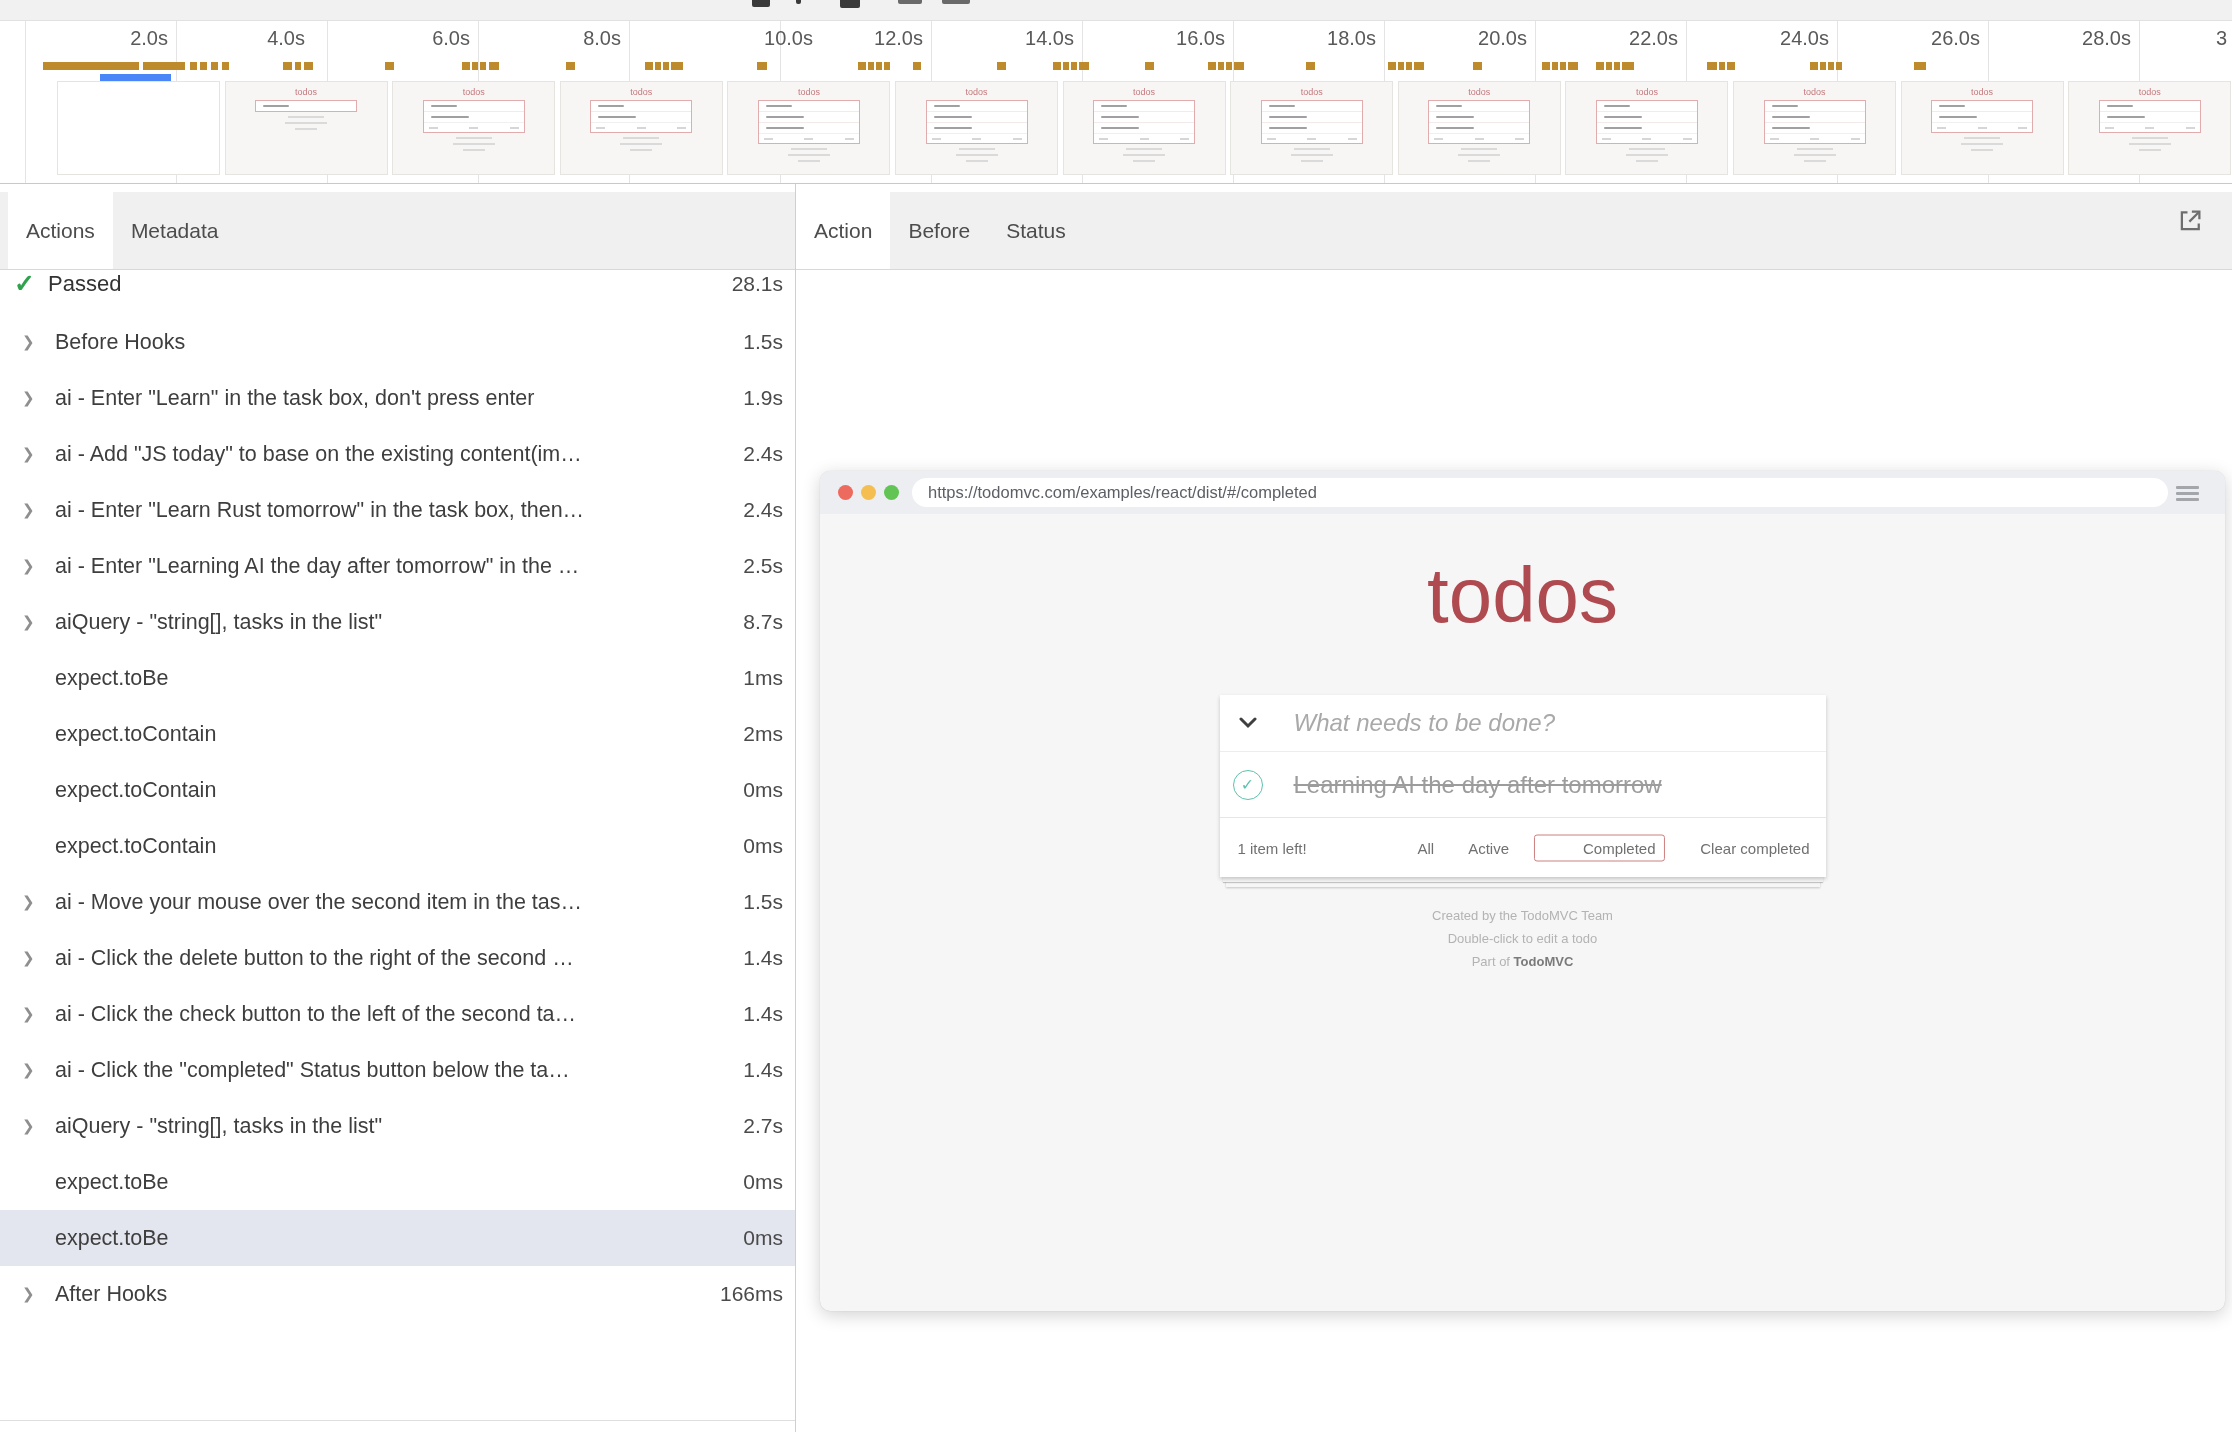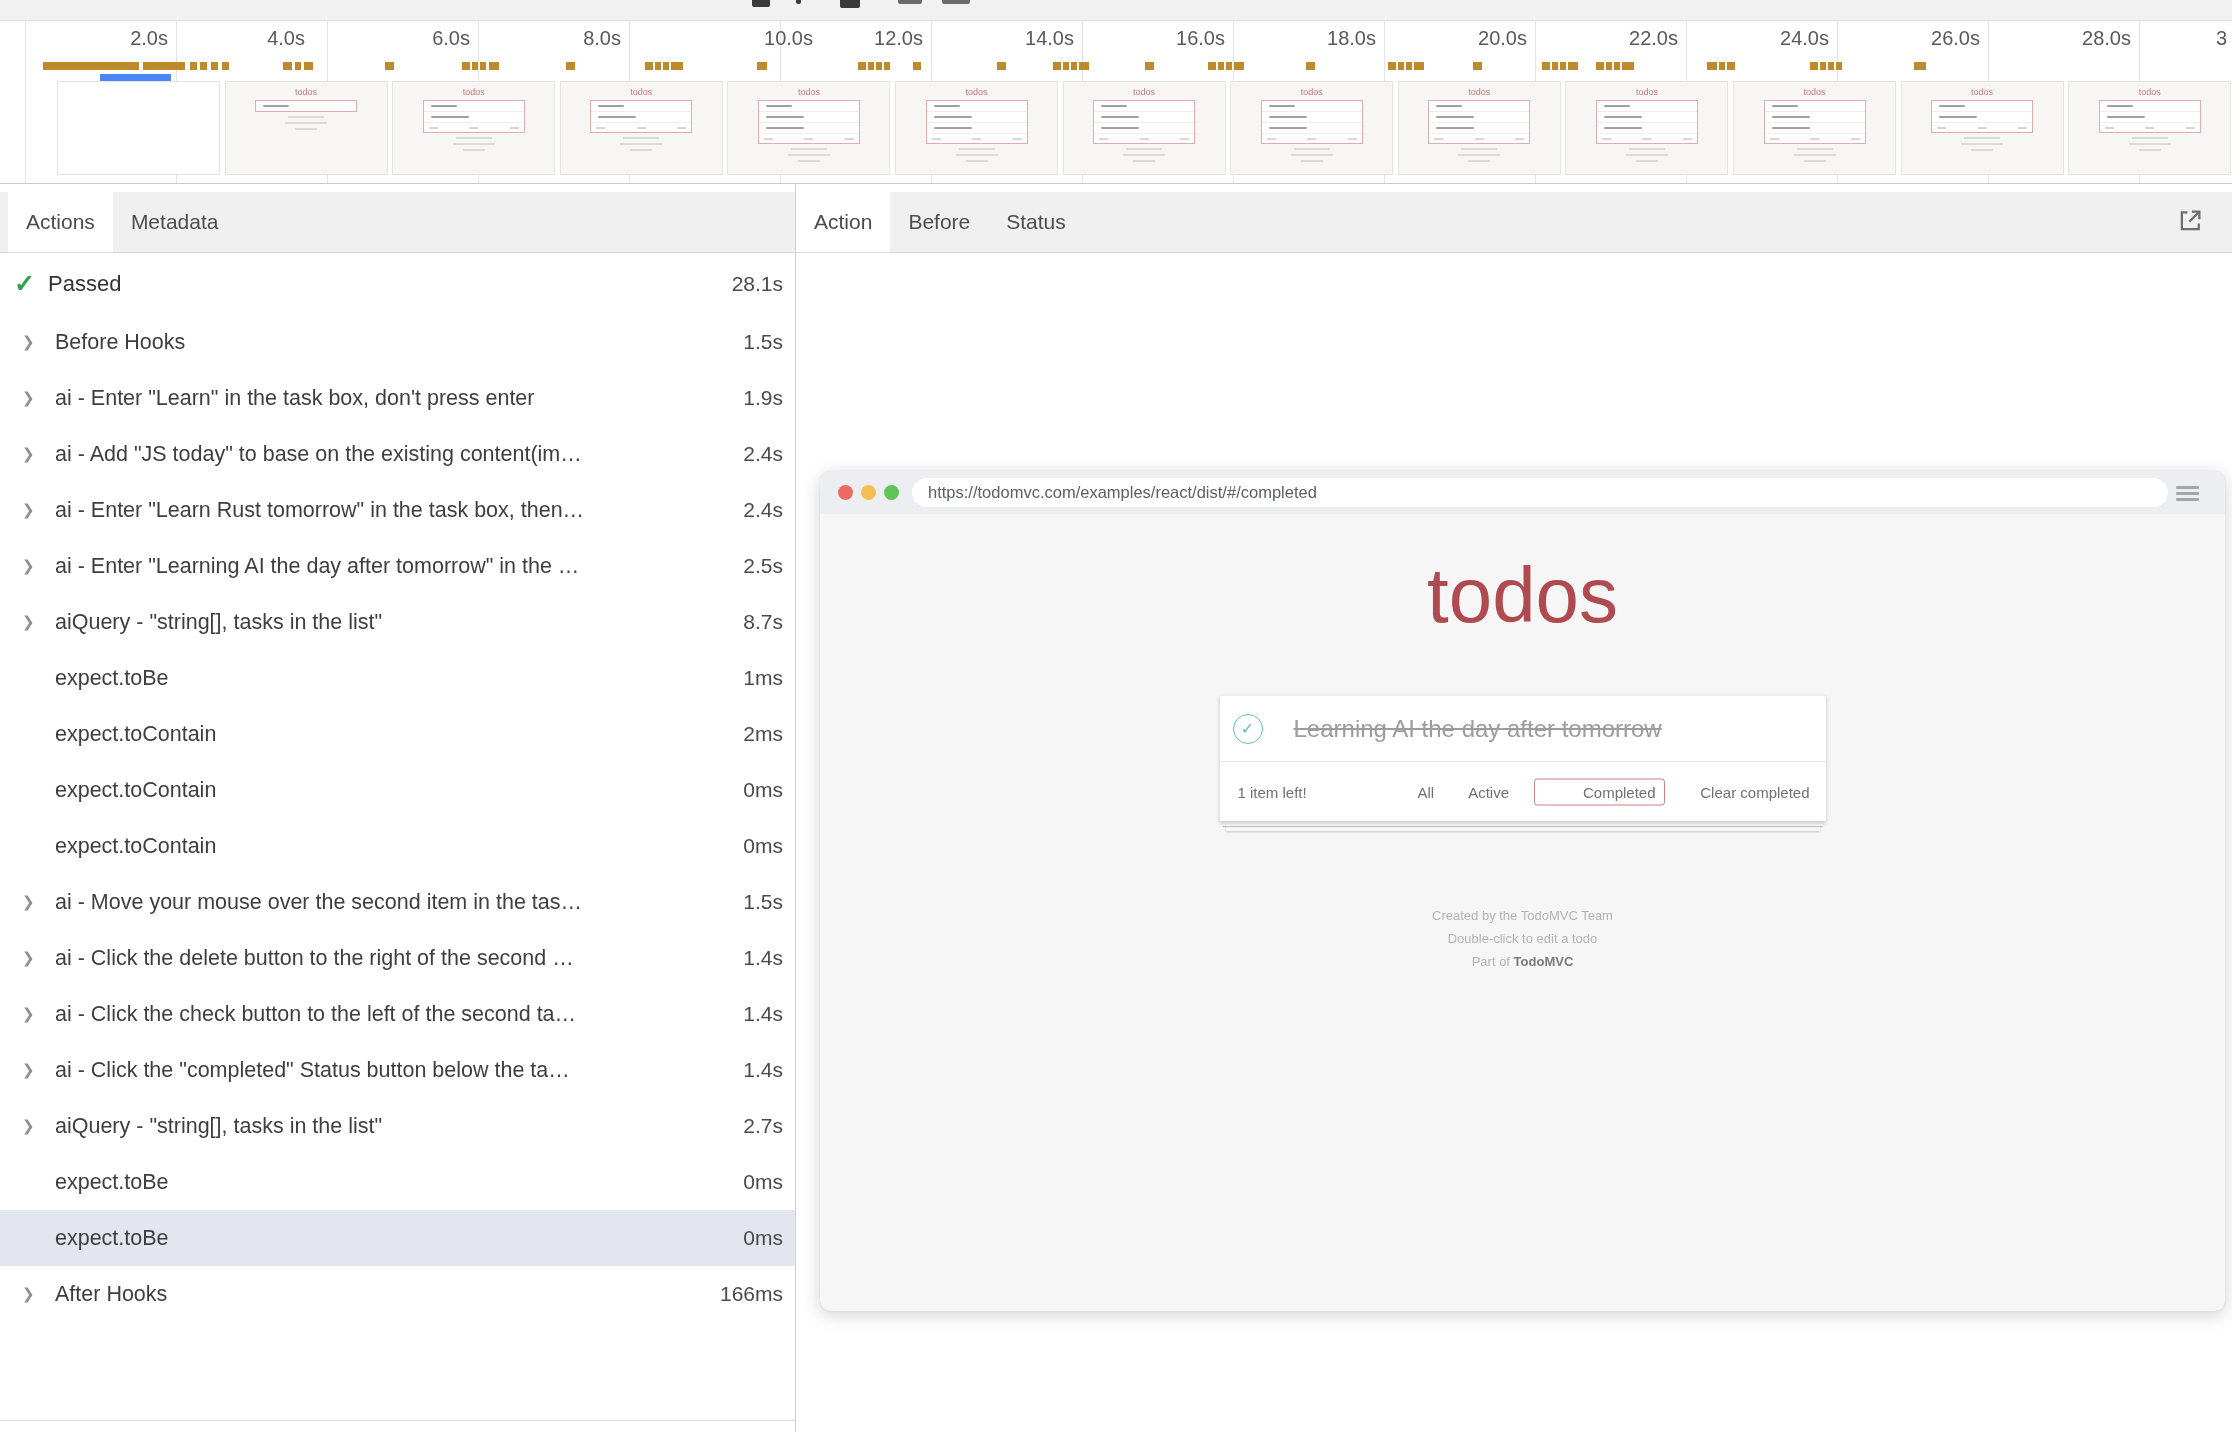--- a/index.html
+++ b/index.html
@@ -32,21 +32,21 @@
   .m-foot{height:9px;border-top:1px solid #f0f0f0;display:flex;align-items:center;
           justify-content:space-between;padding:0 5px;}
   .m-dash{width:9px;height:2px;background:#d6d6d6;}
   .m-info div{height:2px;background:#dadada;margin:4px auto;}
 
   
   #left{position:absolute;left:0;top:184px;width:795px;bottom:0;background:#fff;}
   #vdivider{position:absolute;left:795px;top:184px;bottom:0;width:1px;background:#cfcfcf;}
   #right{position:absolute;left:796px;top:184px;right:0;bottom:0;background:#fff;}
 
-  .tabbar{position:absolute;left:0;right:0;top:8px;height:61px;background:#f0f0f0;
+  .tabbar{position:absolute;left:0;right:0;top:8px;height:78px;background:#f0f0f0;
           border-bottom:1px solid #d8d8d8;display:flex;box-sizing:border-box;}
   #left .tabbar{padding-left:8px;}
   .tab{display:flex;align-items:center;padding:0 18px;font-size:21px;color:#4c4c4c;cursor:pointer;}
   .tab.selected{background:#fff;}
 
   
   #status-row{position:absolute;top:69px;left:0;right:0;height:61px;display:flex;align-items:center;}
   #check{width:34px;margin-left:14px;color:var(--green,#2ea24c);font-size:25px;font-weight:bold;}
   #status-label{font-size:22px;color:#333;}
   .dur{margin-left:auto;margin-right:12px;font-size:21px;color:#4a4a4a;white-space:nowrap;}
@@ -607,20 +607,28 @@
         <div id="urlpill">https://todomvc.com/examples/react/dist/#/completed</div>
         <div id="hamburger">
             <div></div>
             <div></div>
             <div></div>
           </div>
       </div>
       <div id="page">
         <h1 id="todos-title">todos</h1>
         <div id="card">
+          <div id="input-row">
+            <span id="input-chev">
+              <svg width="20" height="12" viewBox="0 0 20 12" fill="none" stroke="#3f3f3f" stroke-width="3" stroke-linecap="round">
+                  <path d="M3 2 L10 9 L17 2"></path>
+                </svg>
+            </span>
+            <span id="placeholder">What needs to be done?</span>
+          </div>
           <div id="item-row">
             <span id="toggle">✓</span>
             <span id="item-label">Learning AI the day after tomorrow</span>
           </div>
           <div id="card-footer">
             <span id="items-left">1 item left!</span>
             <span id="filters">
                 <div class="filter">All</div>
                 <div class="filter">Active</div>
                 <div class="filter selected">Completed</div>

